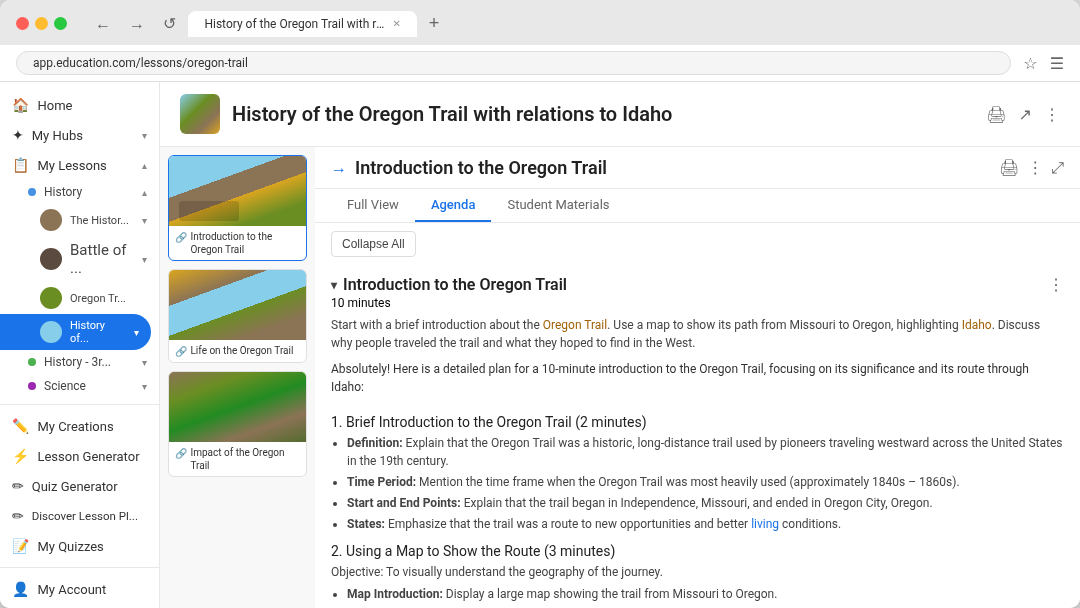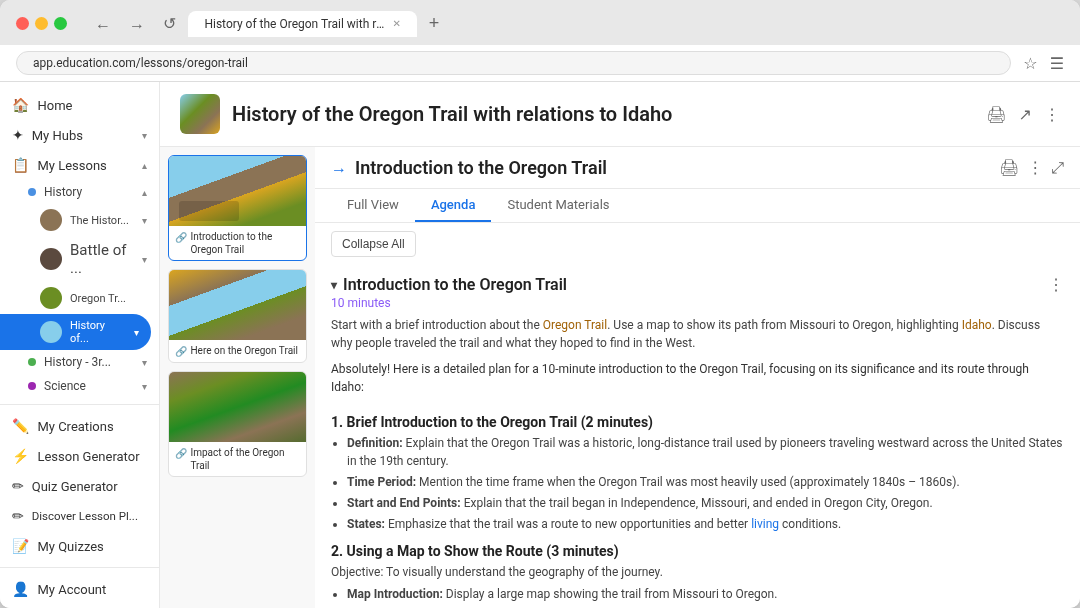--- a/index.html
+++ b/index.html
@@ -69,25 +69,25 @@
     .tab-item.active { color: #1a73e8; border-bottom-color: #1a73e8; font-weight: 500; }
 
     
     .action-bar { display: flex; align-items: center; gap: 8px; padding: 8px 16px; }
     .action-btn { border: 1px solid #ddd; background: #fff; border-radius: 4px; padding: 5px 10px; font-size: 12px; color: #444; cursor: pointer; display: flex; align-items: center; gap: 4px; }
 
     
     .lesson-content { padding: 10px 16px; }
     .section-title { font-size: 16px; font-weight: 600; color: #222; margin-bottom: 2px; display: flex; align-items: center; gap: 6px; }
     .section-triangle { color: #444; font-size: 12px; }
-    .duration { font-size: 12px; color: #8b5cf6; margin-bottom: 6px; }
+    .duration { font-size: 12px; color: #000000; margin-bottom: 6px; }
     .description { font-size: 12px; color: #444; margin-bottom: 8px; line-height: 1.5; }
     .description a { color: #a16207; text-decoration: none; }
     .ai-response { font-size: 12px; color: #333; margin-bottom: 18px; line-height: 1.5; }
-    .content-h2 { font-size: 14px; font-weight: 700; color: #222; margin: 10px 0 4px; }
+    .content-h2 { font-size: 14px; font-weight: 400; color: #222; margin: 10px 0 4px; }
     .content-p { font-size: 12px; color: #444; margin-bottom: 4px; line-height: 1.5; }
     .bullet-list { margin-left: 16px; margin-bottom: 4px; }
     .bullet-item { font-size: 12px; color: #444; margin-bottom: 3px; line-height: 1.5; list-style-type: disc; }
     .bullet-item a { color: #1a73e8; text-decoration: none; }
     .more-icon { color: #666; cursor: pointer; }
 
     
     ::-webkit-scrollbar { width: 6px; }
     ::-webkit-scrollbar-track { background: #f1f1f1; }
     ::-webkit-scrollbar-thumb { background: #ccc; border-radius: 3px; }
@@ -232,21 +232,21 @@
             <div class="lesson-card-label">
               <span class="lesson-card-icon">🔗</span>
               <span>Introduction to the Oregon Trail</span>
             </div>
           </div>
 
           <div class="lesson-card">
             <div style="width:100%;height:70px;background:linear-gradient(160deg,#DAA520 0%,#8B7355 30%,#87CEEB 30%,#87CEEB 55%,#6B8E23 55%,#8B7355 80%);"></div>
             <div class="lesson-card-label">
               <span class="lesson-card-icon">🔗</span>
-              <span>Here on the Oregon Trail</span>
+              <span>Life on the Oregon Trail</span>
             </div>
           </div>
 
           <div class="lesson-card">
             <div style="width:100%;height:70px;background:linear-gradient(160deg,#8B7355 0%,#6B8E23 25%,#228B22 50%,#8B7355 75%,#556B2F 100%);"></div>
             <div class="lesson-card-label">
               <span class="lesson-card-icon">🔗</span>
               <span>Impact of the Oregon Trail</span>
             </div>
           </div>

